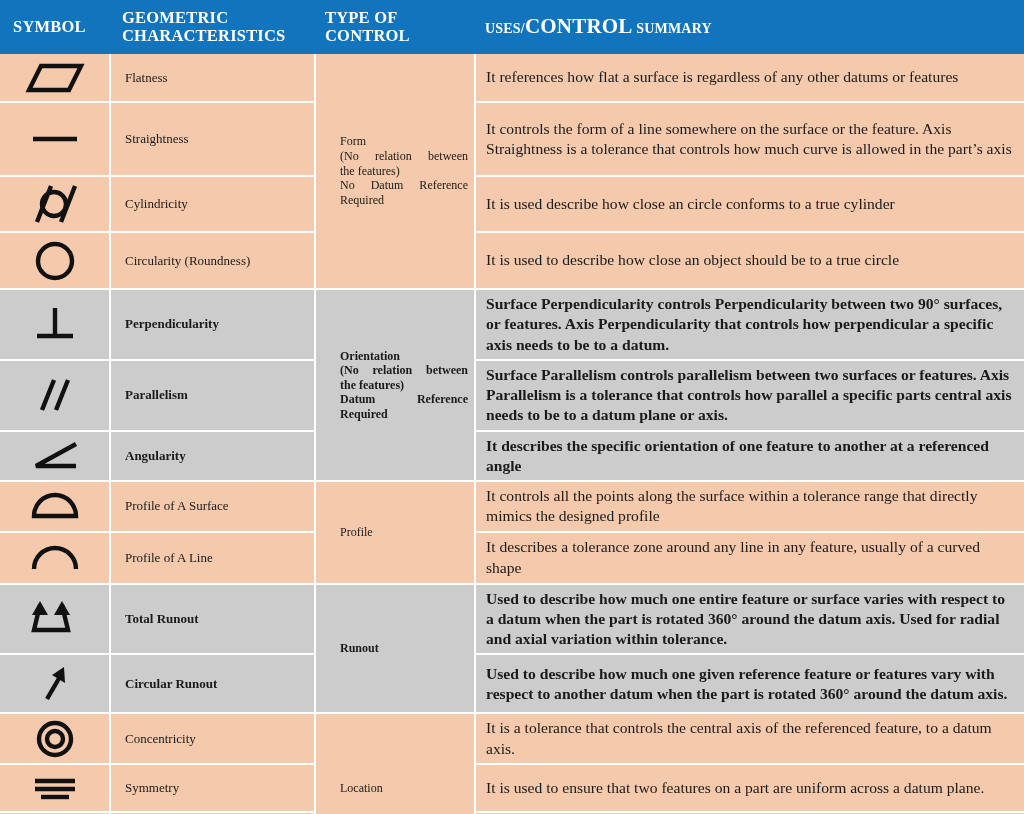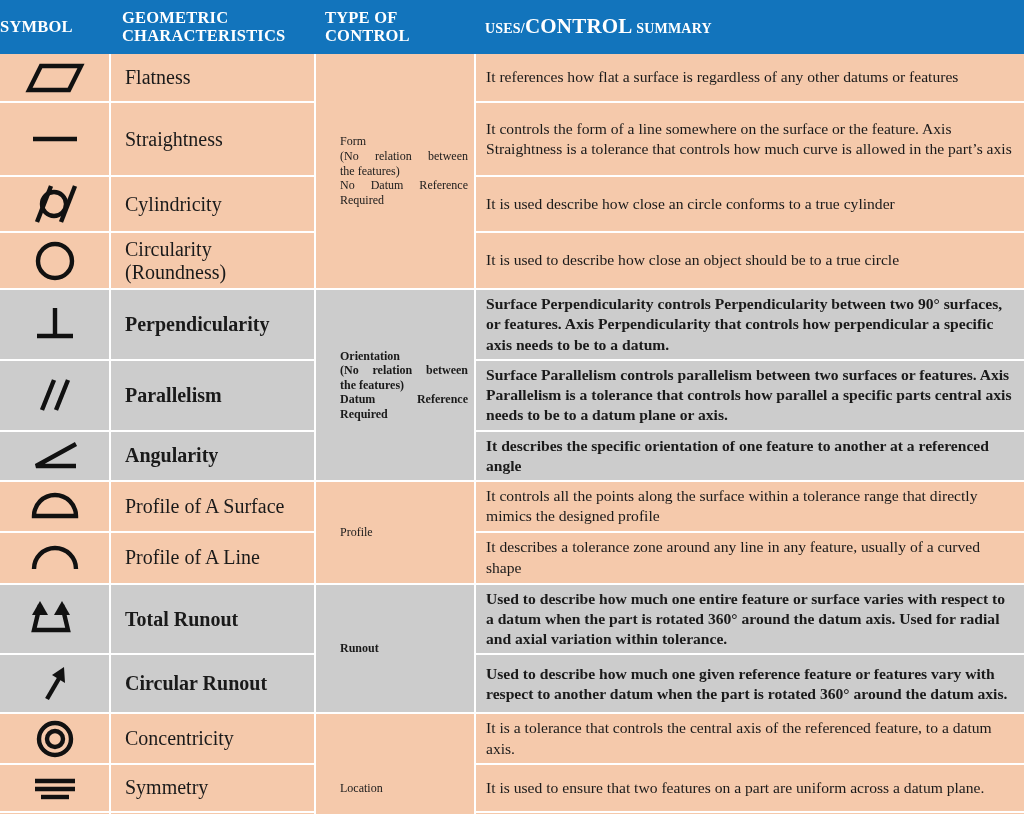--- a/index.html
+++ b/index.html
@@ -37,41 +37,41 @@
     font-weight: bold;
     font-size: 16.5px;
     letter-spacing: 0.2px;
     line-height: 1.12;
     border-right: 2px solid #ffffff;
     height: 54px;
     padding: 2px 0 2px 12px;
     box-sizing: border-box;
   }
   thead th:last-child { border-right: 0; margin-top: 20px; }
-  th.h-symbol       { width: 110px; }
+  th.h-symbol       { width: 110px; padding-left: 13px; }
   th.h-geochar      { width: 205px; padding-left: 12px; }
   th.h-typecontrol  { width: 160px; padding-left: 10px; }
   th.h-summary      { width: 549px; padding-left: 10px; }
 
   .hdr-line { display: block; white-space: nowrap; }
 
   
   .sc-small { font-size: 14px; }
   .sc-big   { font-size: 21px; }
 
   
   td.symcell {
     width: 110px;
     text-align: center;
     border-right: 2px solid #ffffff;
     border-bottom: 2px solid #ffffff;
   }
   td.namecell {
     width: 205px;
-    font-size: 20px;
+    font-size: 13px;
     color: #1a1a1a;
     padding-left: 14px;
     border-right: 2px solid #ffffff;
     border-bottom: 2px solid #ffffff;
   }
   td.typecell {
     width: 160px;
     font-size: 12px;
     color: #1a1a1a;
     padding: 0 6px 0 24px;

